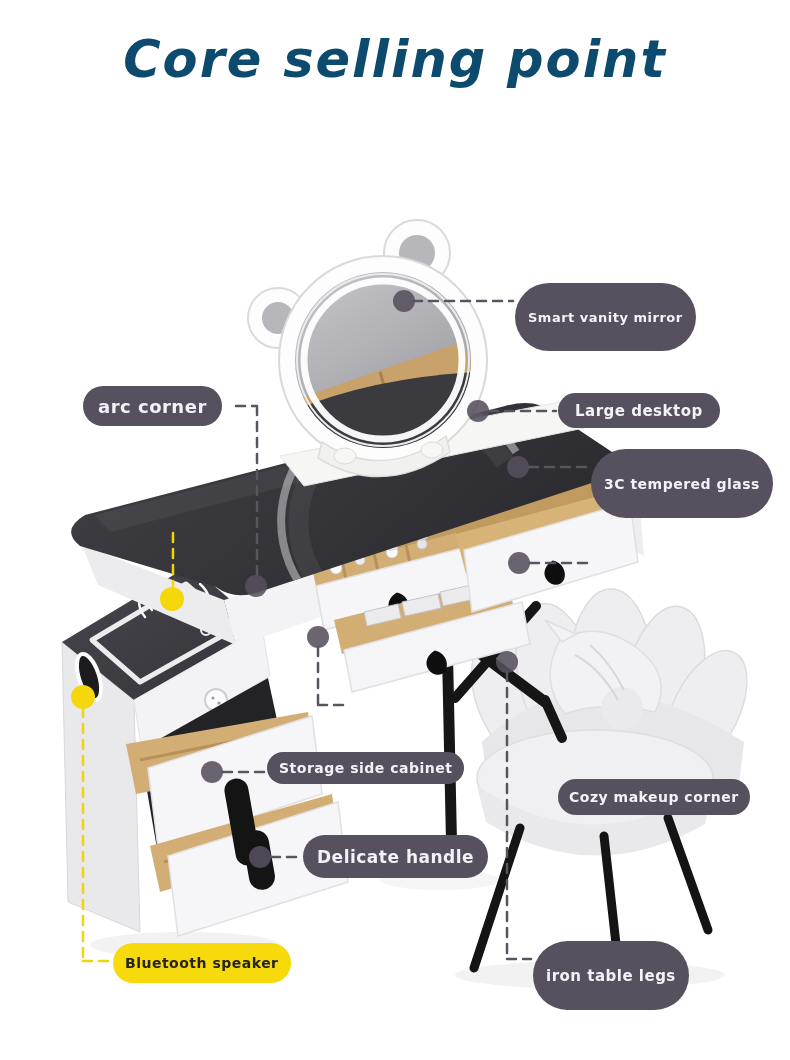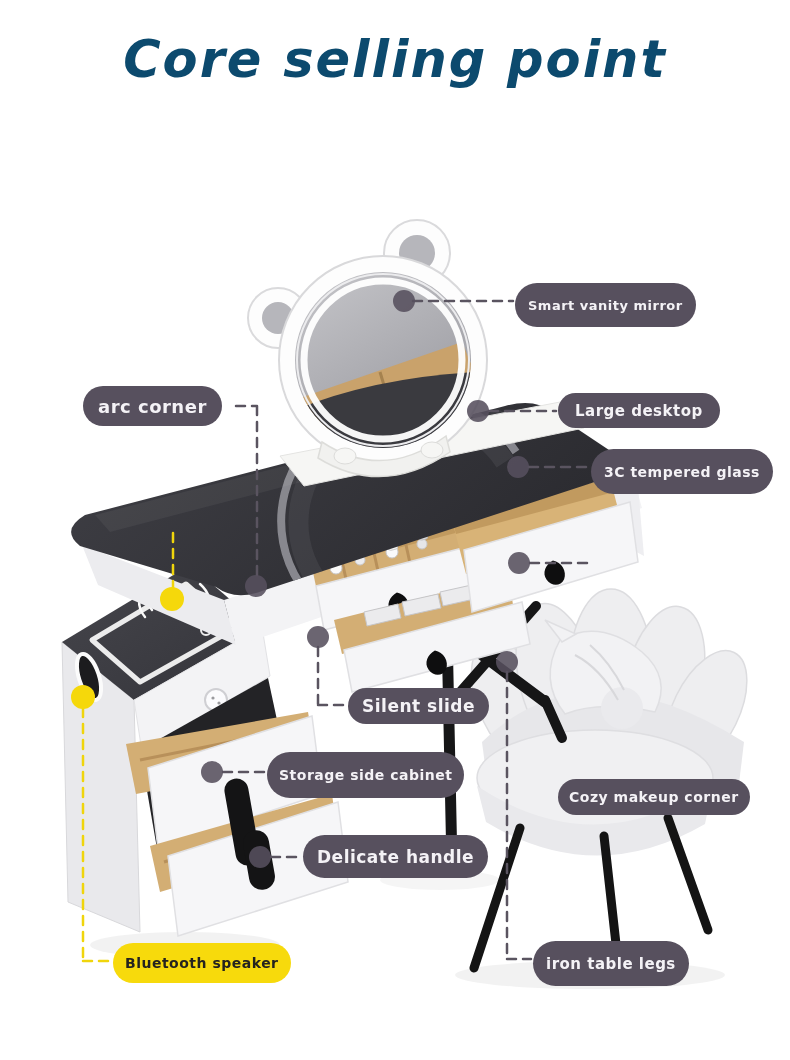--- a/index.html
+++ b/index.html
@@ -3,31 +3,31 @@
 <meta charset="utf-8">
 <style>
   html,body{margin:0;padding:0;background:#fff;}
   .stage{position:relative;width:790px;height:1060px;background:#ffffff;overflow:hidden;
          font-family:"DejaVu Sans","Liberation Sans",sans-serif;}
   .title{position:absolute;left:0;right:0;top:30px;margin:0;text-align:center;
          font-size:51px;font-weight:bold;font-style:italic;letter-spacing:2px;color:#0c4a6e;}
   .illu{position:absolute;left:0;top:0;}
   .pill{position:absolute;display:flex;align-items:center;justify-content:center;
         border-radius:999px;font-weight:bold;white-space:nowrap;letter-spacing:.5px;
-        padding:4px 13px;z-index:5;}
+        padding:16px 13px;z-index:5;}
   .dark{background:#57505e;color:#f4f2f6;}
   .yellow{background:#f7da0c;color:#24231f;}
   .lb0{left:515px;top:283px;height:36px;font-size:13px;}
   .lb1{left:83px;top:386px;height:40px;font-size:18px;padding:0 15px;}
   .lb2{left:558px;top:393px;height:35px;font-size:15px;padding:0 17px;}
   .lb3{left:591px;top:449px;height:37px;font-size:14px;}
   .lb4{left:16px;top:492px;height:39px;font-size:13px;}
   .lb5{left:596px;top:543px;height:40px;font-size:13px;}
   .lb6{left:348px;top:688px;height:36px;font-size:17px;padding:0 14px;}
-  .lb7{left:267px;top:752px;height:46px;font-size:14px;padding:0 12px;}
+  .lb7{left:267px;top:752px;height:32px;font-size:14px;padding:0 12px;}
   .lb8{left:558px;top:779px;height:36px;font-size:14px;padding:0 11px;}
   .lb9{left:303px;top:835px;height:43px;font-size:17px;padding:0 14px;}
   .lb10{left:113px;top:943px;height:40px;font-size:14px;padding:0 12px;}
   .lb11{left:533px;top:941px;height:37px;font-size:15px;}
 </style>
 </head>
 <body>
 
 <div class="stage">
 
@@ -235,20 +235,19 @@
         <circle cx="172" cy="599" r="12"></circle>
         <circle cx="83" cy="697" r="12"></circle>
       </g>
     </g>
   </svg>
 
   <div class="pill dark lb0">Smart vanity mirror</div>
   <div class="pill dark lb1">arc corner</div>
   <div class="pill dark lb2">Large desktop</div>
   <div class="pill dark lb3">3C tempered glass</div>
-  <div class="pill dark lb6">Silent slide</div>
   <div class="pill dark lb7">Storage side cabinet</div>
   <div class="pill dark lb8">Cozy makeup corner</div>
   <div class="pill yellow lb10">Bluetooth speaker</div>
   <div class="pill dark lb9">Delicate handle</div>
   <div class="pill dark lb11">iron table legs</div>
 
 </div>
 
 </body></html>

